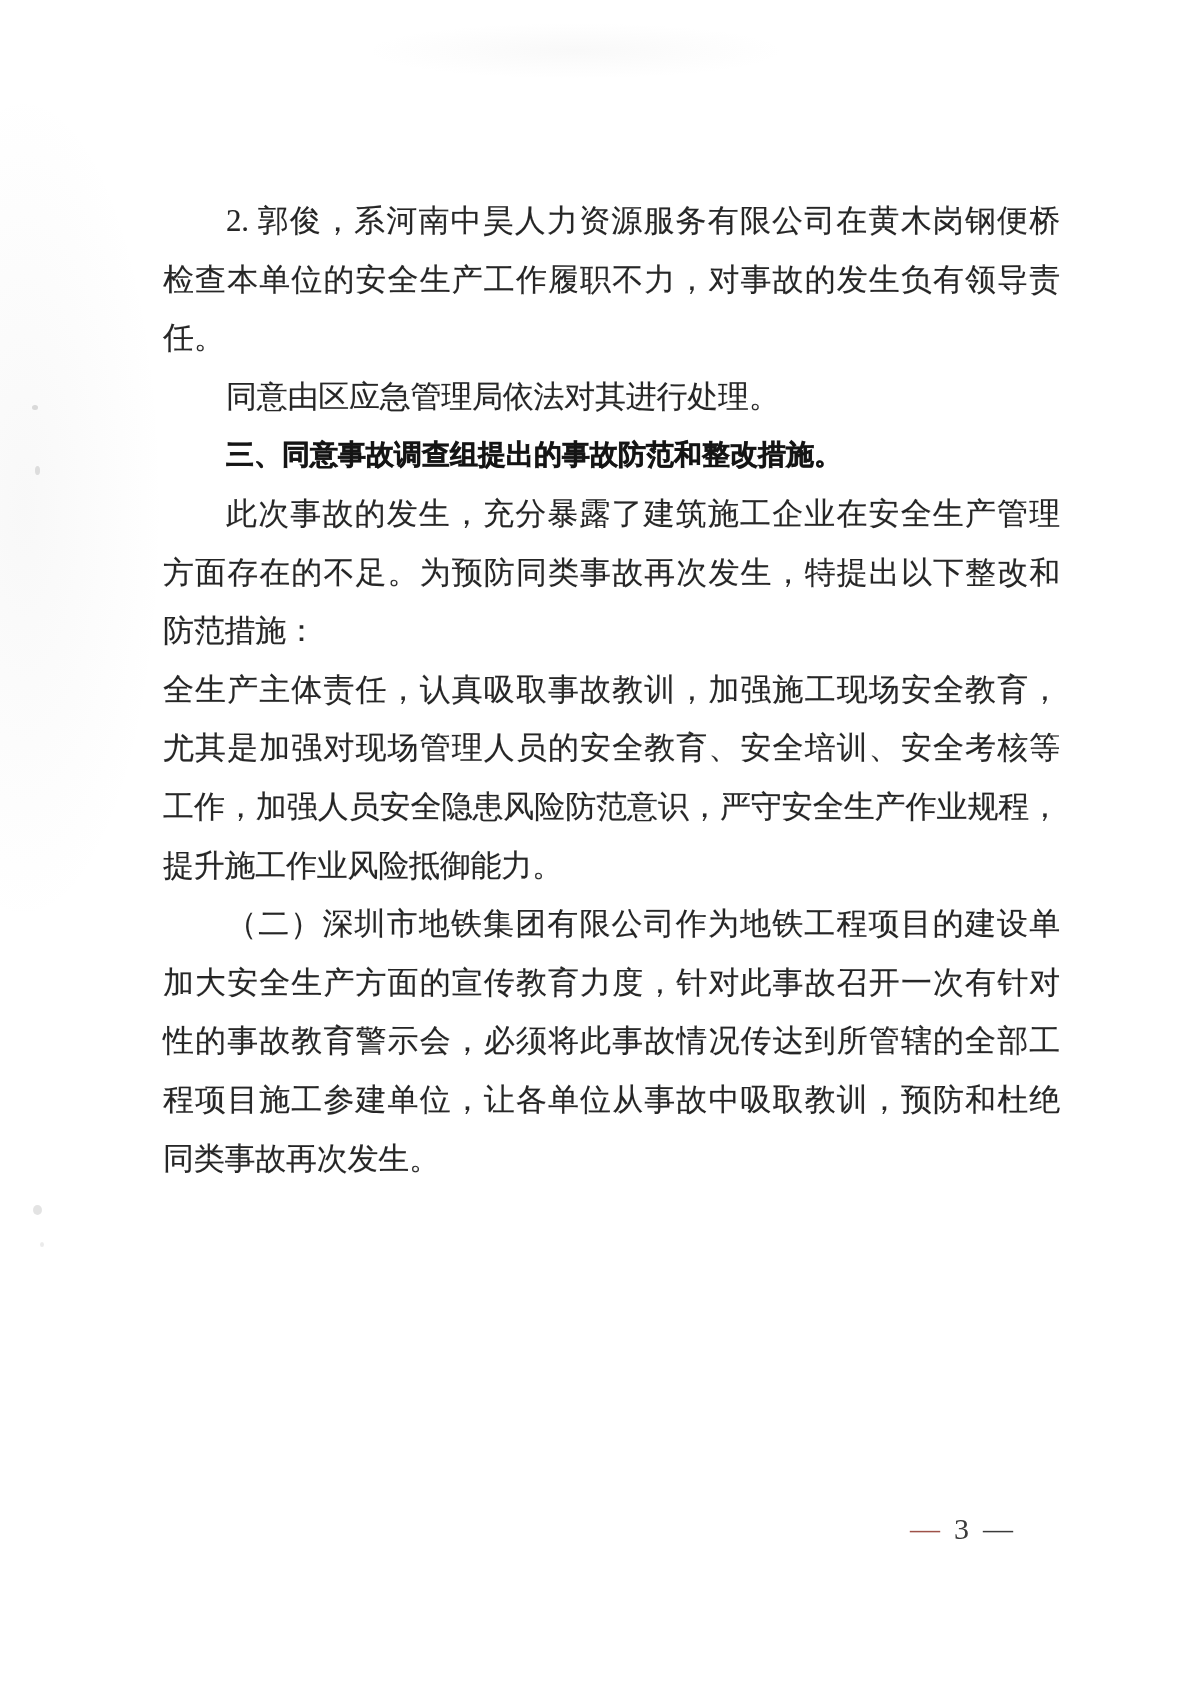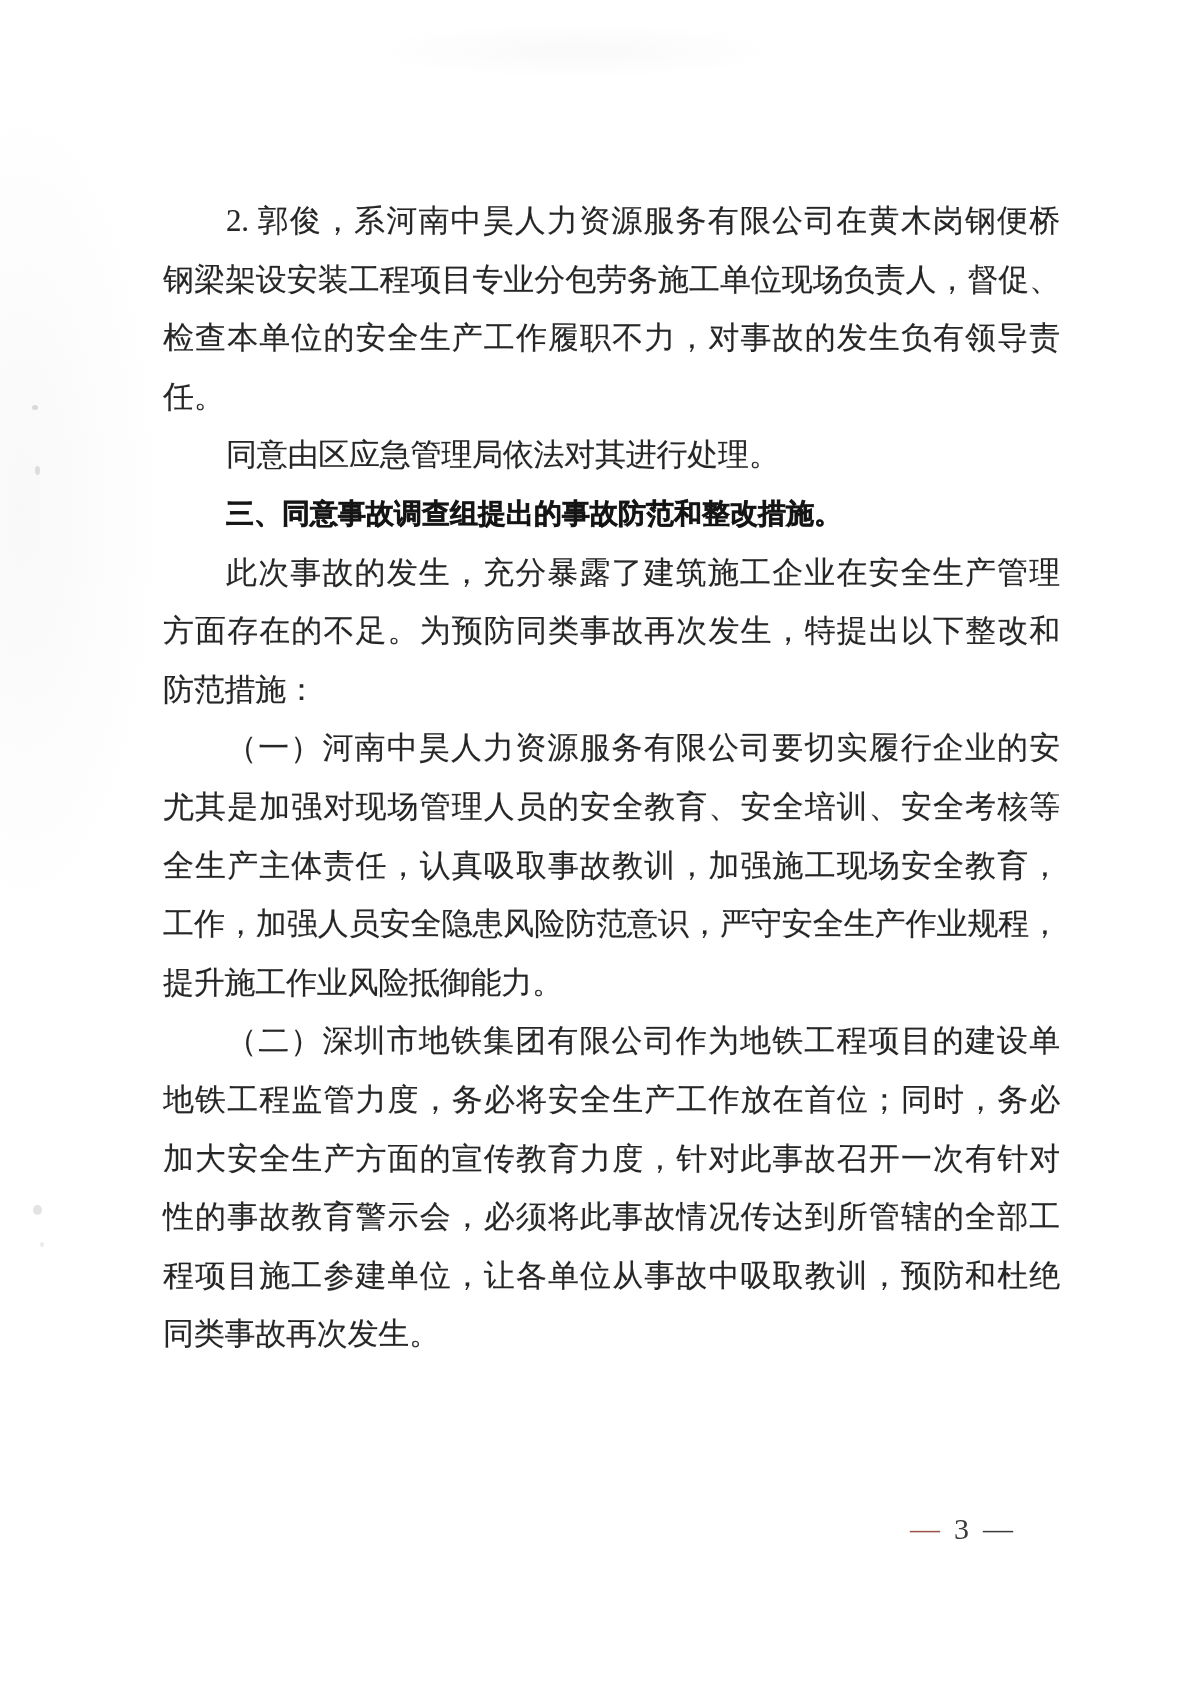--- a/index.html
+++ b/index.html
@@ -93,35 +93,32 @@
   .speck.s3 { left: 33px;  top: 1205px; width: 9px; height: 10px; opacity: 0.28; }
   .speck.s4 { left: 40px;  top: 1242px; width: 4px; height: 5px; opacity: 0.2; }
 </style>
 </head>
 <body>
 
 <div class="page" style="--bg: #ffffff; --body-text: #262626; --heading-text: #161616; --footer-text: #3a3a3a; --footer-dash-left: #9e5148;">
 
   <div class="text-block">
       <p class="line indent">2. 郭俊，系河南中昊人力资源服务有限公司在黄木岗钢便桥</p>
-      <p class="line">钢梁架设安装工程项目专业分包劳务施工单位现场负责人，督促、</p>
       <p class="line">检查本单位的安全生产工作履职不力，对事故的发生负有领导责</p>
       <p class="line end">任。</p>
       <p class="line indent end">同意由区应急管理局依法对其进行处理。</p>
       <p class="line indent end bold">三、同意事故调查组提出的事故防范和整改措施。</p>
       <p class="line indent">此次事故的发生，充分暴露了建筑施工企业在安全生产管理</p>
       <p class="line">方面存在的不足。为预防同类事故再次发生，特提出以下整改和</p>
       <p class="line end">防范措施：</p>
-      <p class="line indent">（一）河南中昊人力资源服务有限公司要切实履行企业的安</p>
+      <p class="line">全生产主体责任，认真吸取事故教训，加强施工现场安全教育，</p>
       <p class="line">尤其是加强对现场管理人员的安全教育、安全培训、安全考核等</p>
-      <p class="line">全生产主体责任，认真吸取事故教训，加强施工现场安全教育，</p>
       <p class="line">工作，加强人员安全隐患风险防范意识，严守安全生产作业规程，</p>
       <p class="line end">提升施工作业风险抵御能力。</p>
       <p class="line indent">（二）深圳市地铁集团有限公司作为地铁工程项目的建设单</p>
-      <p class="line">地铁工程监管力度，务必将安全生产工作放在首位；同时，务必</p>
       <p class="line">加大安全生产方面的宣传教育力度，针对此事故召开一次有针对</p>
       <p class="line">性的事故教育警示会，必须将此事故情况传达到所管辖的全部工</p>
       <p class="line">程项目施工参建单位，让各单位从事故中吸取教训，预防和杜绝</p>
       <p class="line end">同类事故再次发生。</p>
     </div>
 
   <div class="footer">
     <span class="dash-left">—</span><span class="page-num">3</span><span class="dash-right">—</span>
   </div>
 

